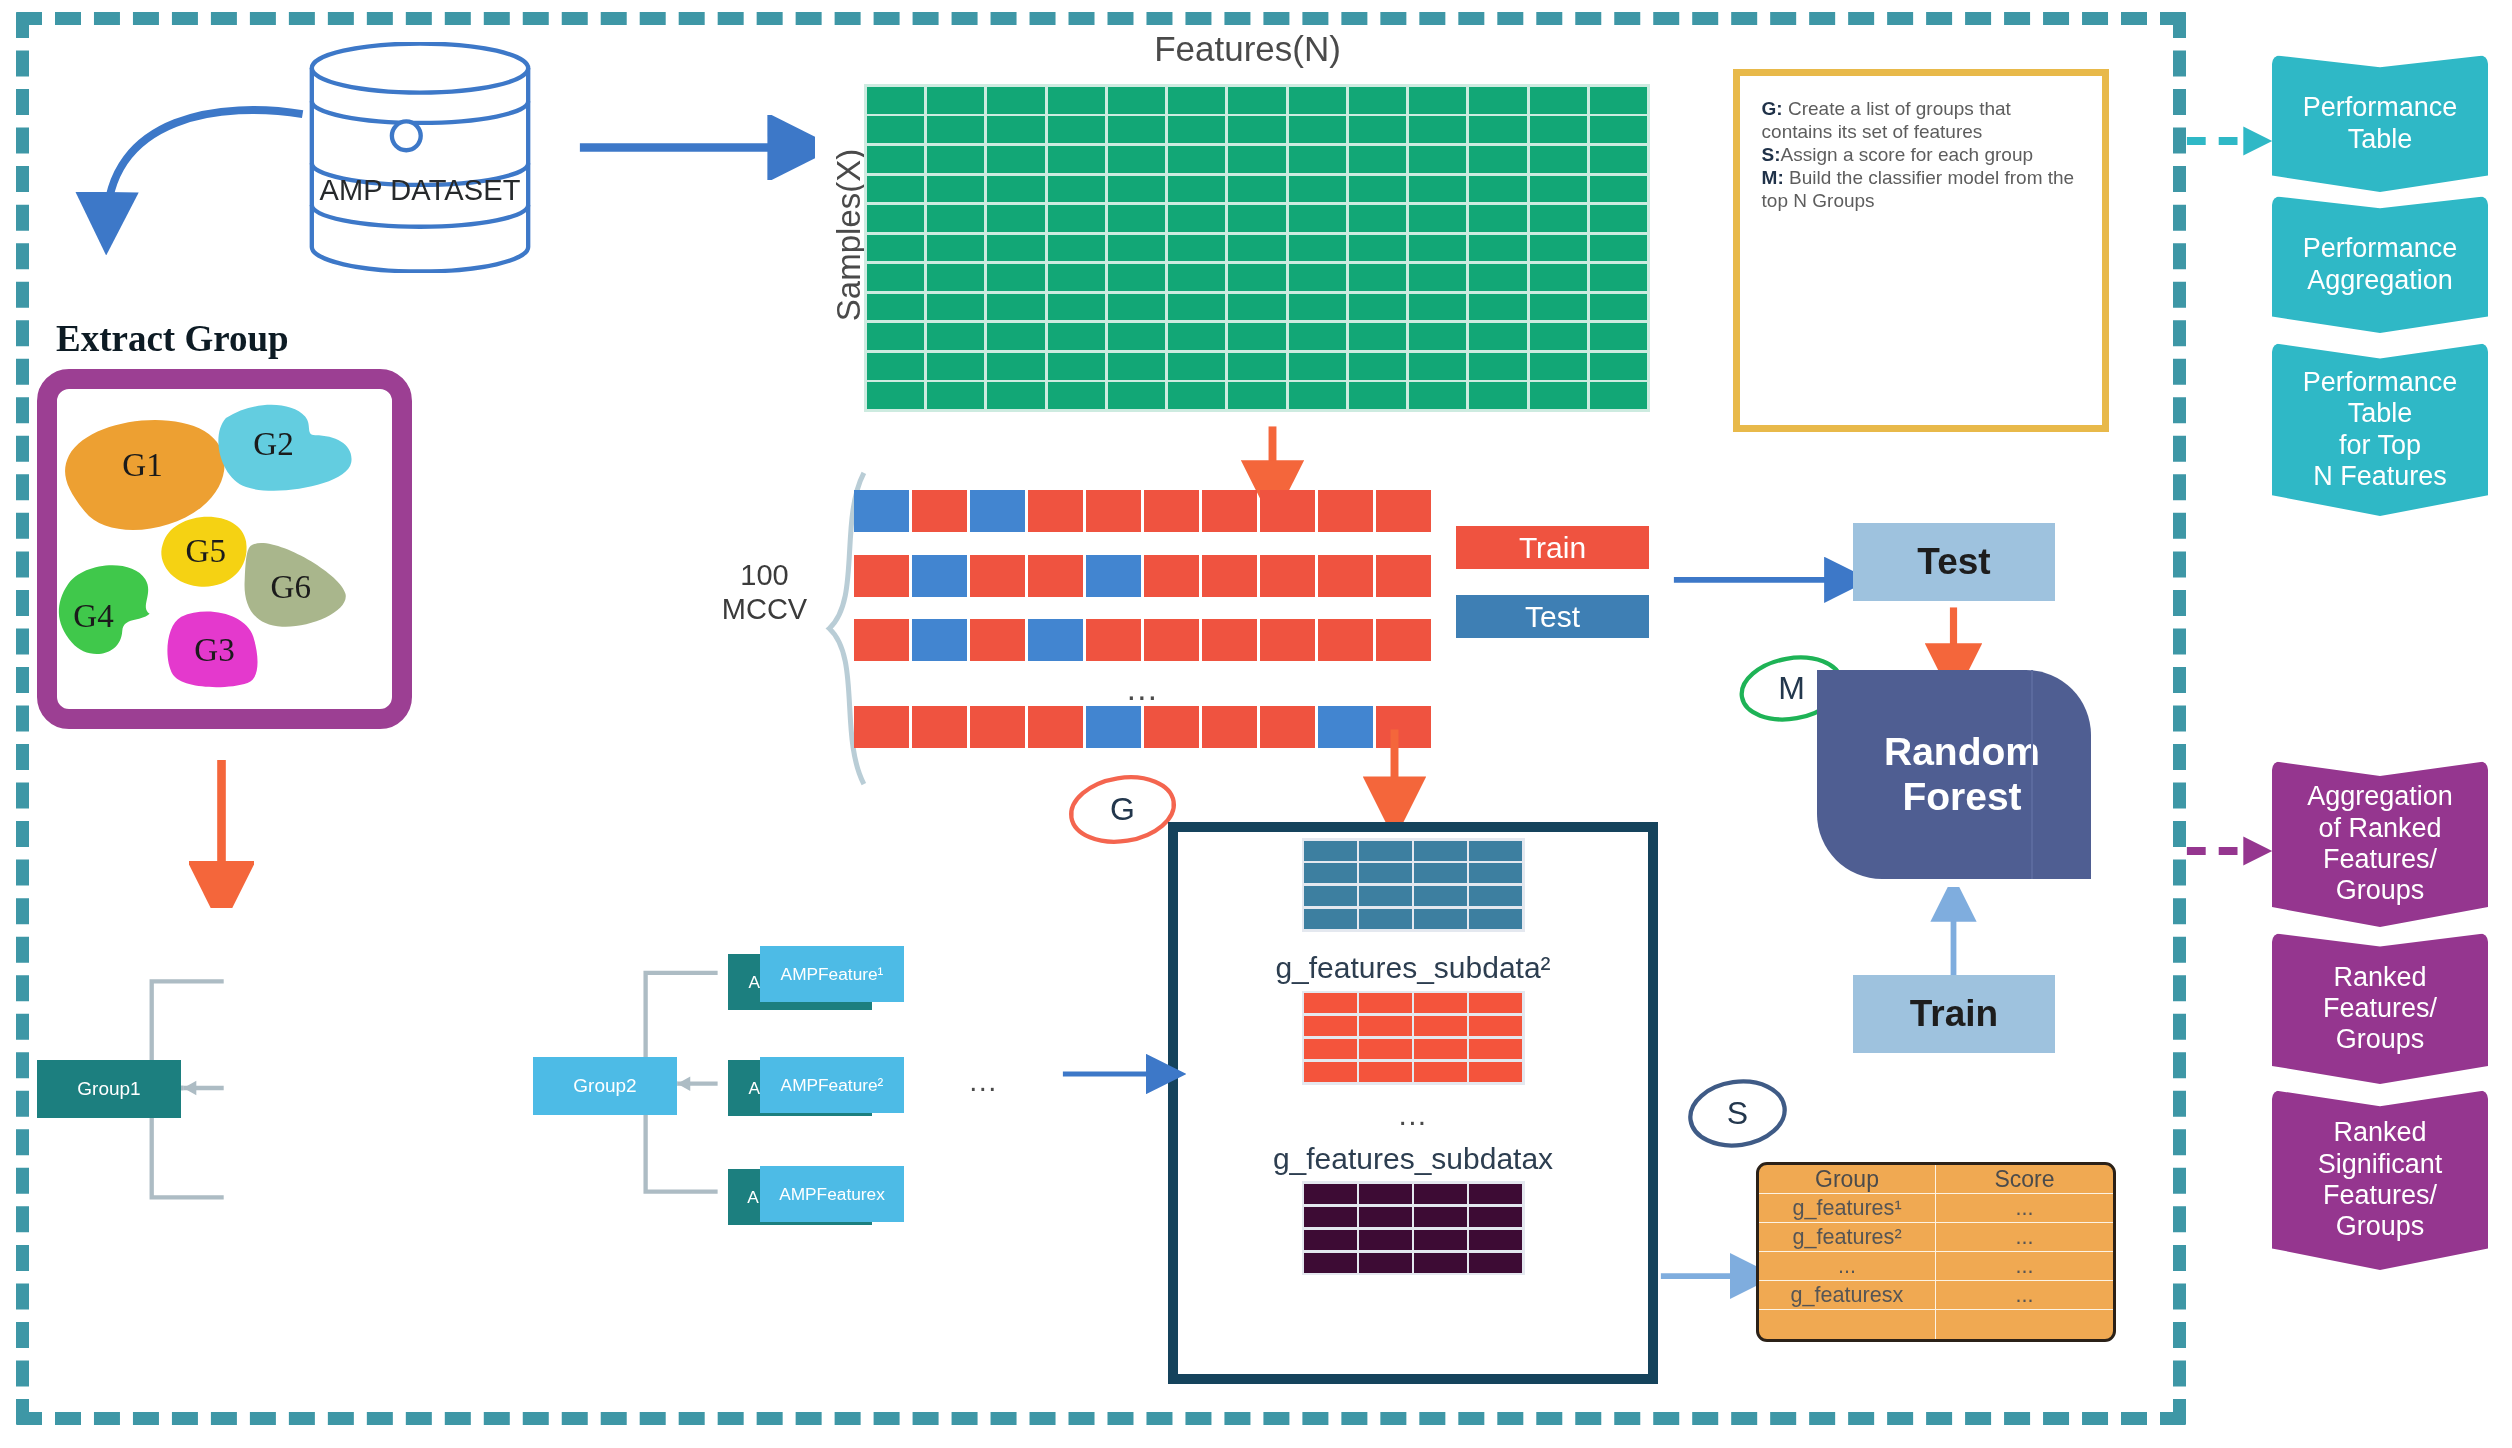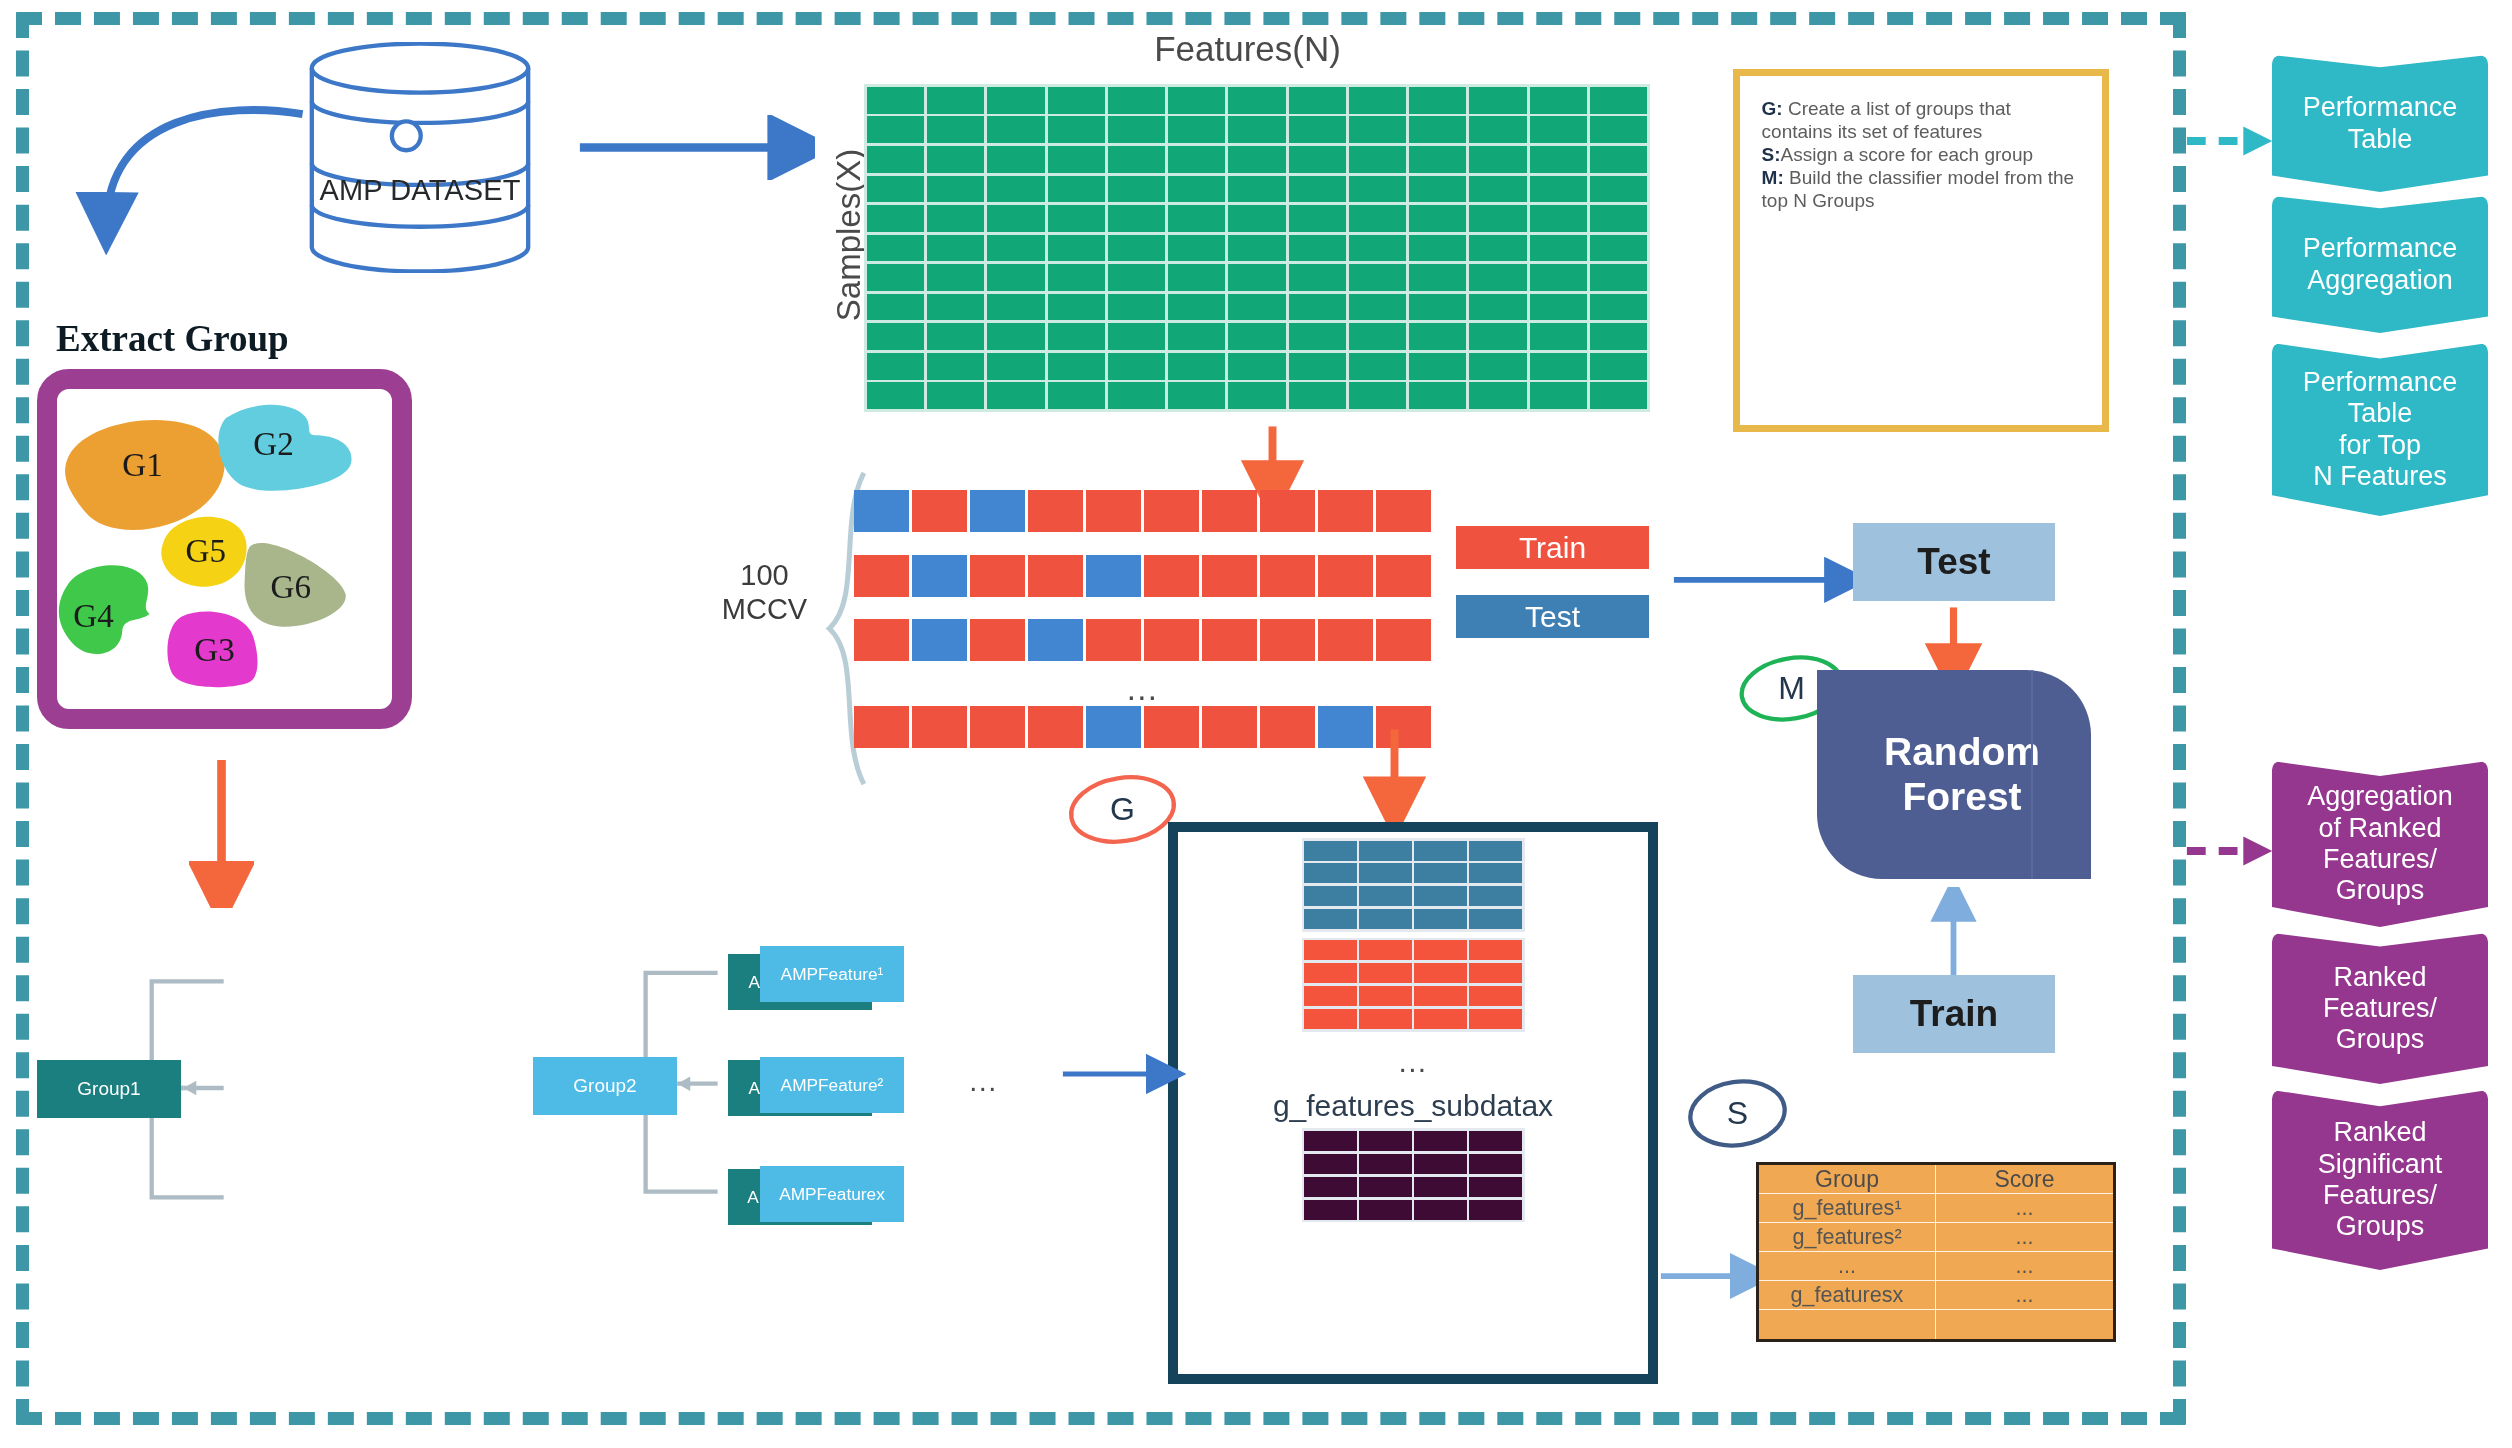--- a/index.html
+++ b/index.html
@@ -562,20 +562,21 @@
         <div style="background: rgb(61, 127, 160);"></div>
         <div style="background: rgb(61, 127, 160);"></div>
         <div style="background: rgb(61, 127, 160);"></div>
         <div style="background: rgb(61, 127, 160);"></div>
         <div style="background: rgb(61, 127, 160);"></div>
         <div style="background: rgb(61, 127, 160);"></div>
         <div style="background: rgb(61, 127, 160);"></div>
         <div style="background: rgb(61, 127, 160);"></div>
         <div style="background: rgb(61, 127, 160);"></div>
       </div>
+    <div class="sub-title" style="margin-top:19px;">g_features_subdata²</div>
     <div class="sub-grid g-red">
         <div style="background: rgb(244, 84, 60);"></div>
         <div style="background: rgb(244, 84, 60);"></div>
         <div style="background: rgb(244, 84, 60);"></div>
         <div style="background: rgb(244, 84, 60);"></div>
         <div style="background: rgb(244, 84, 60);"></div>
         <div style="background: rgb(244, 84, 60);"></div>
         <div style="background: rgb(244, 84, 60);"></div>
         <div style="background: rgb(244, 84, 60);"></div>
         <div style="background: rgb(244, 84, 60);"></div>
@@ -687,21 +688,21 @@
           <marker id="mLB2" markerWidth="8" markerHeight="8" refX="3" refY="4" orient="auto">
         <path d="M0,0 L8,4 L0,8 z" fill="#7fadde"></path>
           </marker>
         </defs>
       <path d="M45 126 L45 24" stroke="#7fadde" stroke-width="8" fill="none" marker-end="url(#mLB2)"></path>
     </svg>
   </div>
 
   <div class="abs lb-box" id="box-train" style="background: rgb(158, 194, 222);">Train</div>
 
-  <div class="abs" id="score-table" style="background: rgb(240, 169, 82);">
+  <div class="abs" id="score-table" style="background: rgb(240, 169, 82); border-radius: 11px;">
       <div class="trow thead">
         <div class="tcell">Group</div>
         <div class="tcell">Score</div>
       </div>
       <div class="trow">
         <div class="tcell">g_features¹</div>
         <div class="tcell">...</div>
       </div>
       <div class="trow">
         <div class="tcell">g_features²</div>

